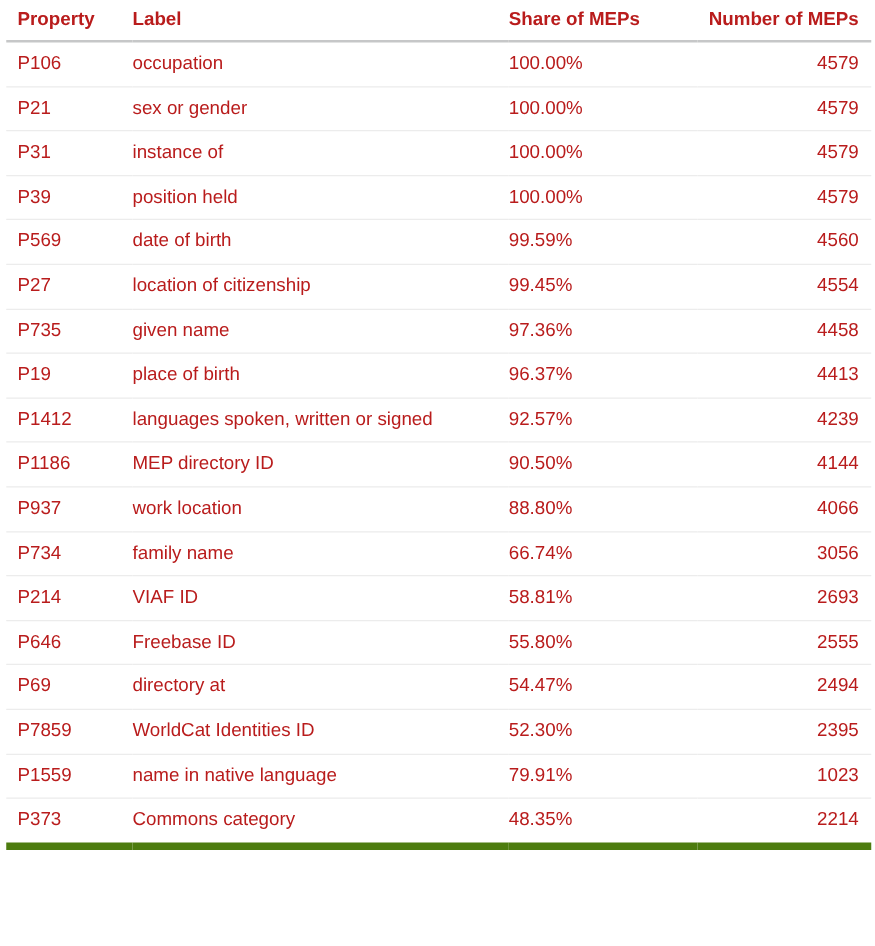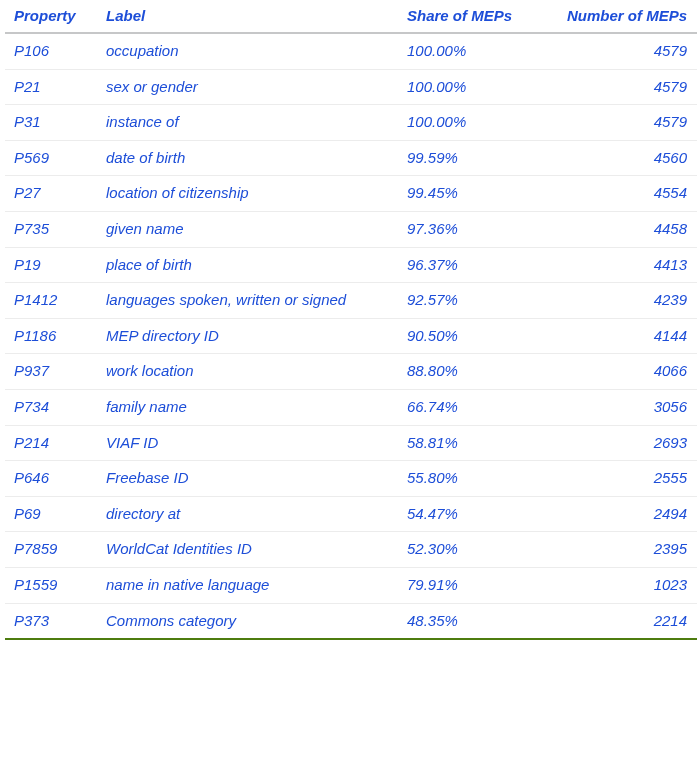--- a/index.html
+++ b/index.html
@@ -12,22 +12,21 @@
     background: #ffffff;
     font-family: "Liberation Sans", sans-serif;
     overflow: hidden;
   }
   table.data-table {
     border-collapse: collapse;
     table-layout: fixed;
     width: 692px;
     margin-left: 5px;
     font-size: 15px;
-    color: #1d4ed8;
-    font-style: italic;
+    color: #b91c1c;
   }
   table.data-table th {
     font-weight: 700;
     text-align: left;
     vertical-align: middle;
     padding: 6px 0 7px 0;
     line-height: 19px;
     border-bottom: 2px solid #c6c7c8;
     white-space: nowrap;
     overflow: hidden;
@@ -37,21 +36,21 @@
     padding: 8px 0;
     line-height: 18.6px;
     border-bottom: 1px solid #ececec;
     white-space: nowrap;
     overflow: hidden;
   }
   table.data-table .c0 { padding-left: 9px; }
   table.data-table .c2 { padding-left: 0; }
   table.data-table .c3 { text-align: right; padding-right: 10px; }
   table.data-table tbody tr:last-child td {
-    border-bottom: 2px solid #4d7c0f;
+    border-bottom: 6px solid #4d7c0f;
   }
 </style>
 </head>
 <body>
 
 <table class="data-table">
   <colgroup>
     <col style="width:101px">
     <col style="width:301px">
     <col style="width:151px">
@@ -74,20 +73,26 @@
       </tr>
       <tr>
         <td class="c0">P21</td>
         <td class="c1">sex or gender</td>
         <td class="c2">100.00%</td>
         <td class="c3">4579</td>
       </tr>
       <tr>
         <td class="c0">P31</td>
         <td class="c1">instance of</td>
+        <td class="c2">100.00%</td>
+        <td class="c3">4579</td>
+      </tr>
+      <tr>
+        <td class="c0">P39</td>
+        <td class="c1">position held</td>
         <td class="c2">100.00%</td>
         <td class="c3">4579</td>
       </tr>
       <tr>
         <td class="c0">P569</td>
         <td class="c1">date of birth</td>
         <td class="c2">99.59%</td>
         <td class="c3">4560</td>
       </tr>
       <tr>

